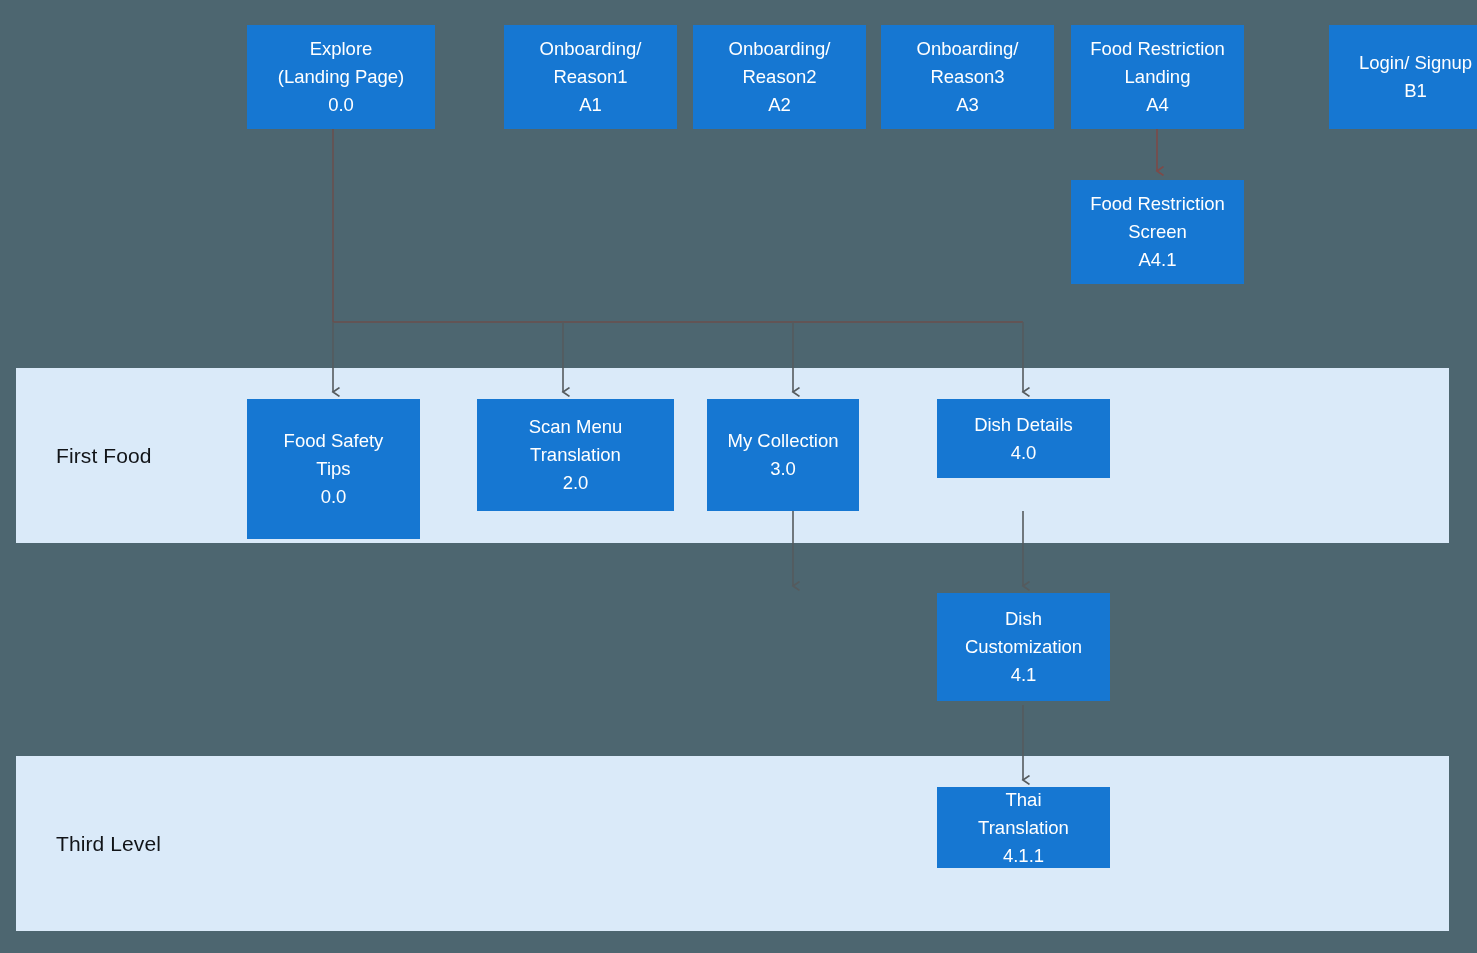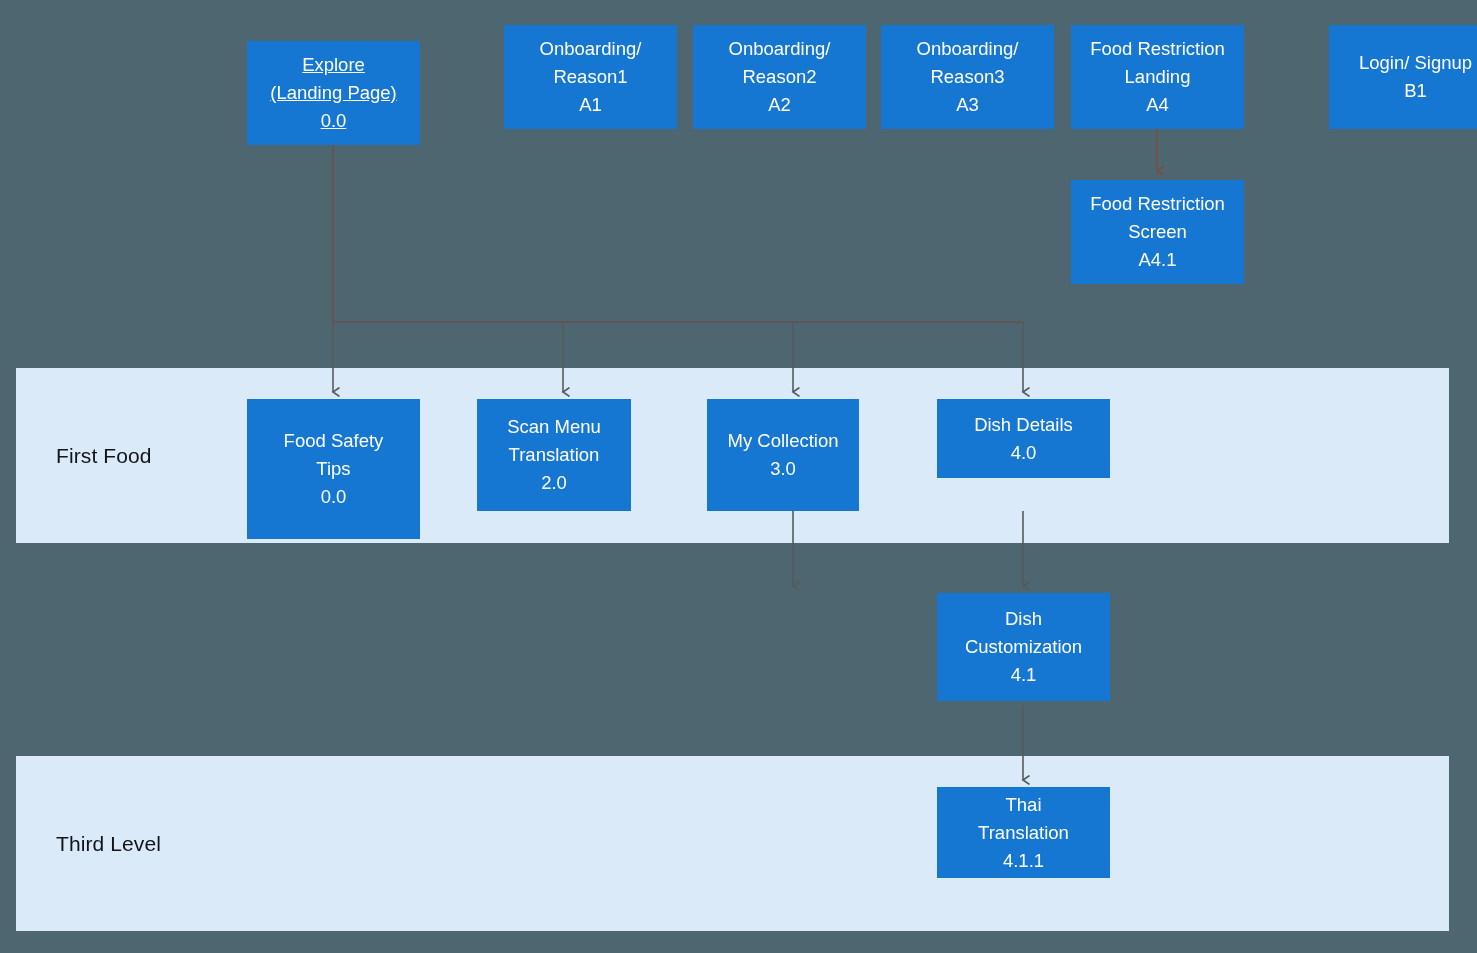--- a/index.html
+++ b/index.html
@@ -96,21 +96,21 @@
 
     <path d="M1157,129 L1157,171" stroke="#7d4a48" stroke-width="1.6" fill="none" marker-end="url(#ahm)"></path>
 
     <path d="M793,511 L793,586" stroke="#555b5e" stroke-width="1.6" fill="none" marker-end="url(#ah)"></path>
 
     <path d="M1023,511 L1023,586" stroke="#555b5e" stroke-width="1.6" fill="none" marker-end="url(#ah)"></path>
 
     <path d="M1023,705 L1023,780" stroke="#555b5e" stroke-width="1.6" fill="none" marker-end="url(#ah)"></path>
   </svg>
 
-  <div class="node" style="left:247px; top:41px; width:173px; height:104px;text-decoration:underline;">
+  <div class="node" style="left:247px; top:25px; width:188px; height:104px;">
     <span class="line">Explore</span>
     <span class="line">(Landing Page)</span>
     <span class="line">0.0</span>
   </div>
 
   <div class="node" style="left:504px; top:25px; width:173px; height:104px;">
     <span class="line">Onboarding/</span>
     <span class="line">Reason1</span>
     <span class="line">A1</span>
   </div>
@@ -143,21 +143,21 @@
     <span class="line">Screen</span>
     <span class="line">A4.1</span>
   </div>
 
   <div class="node" style="left:247px; top:399px; width:173px; height:140px;">
     <span class="line">Food Safety</span>
     <span class="line">Tips</span>
     <span class="line">0.0</span>
   </div>
 
-  <div class="node" style="left:477px; top:399px; width:154px; height:112px;">
+  <div class="node" style="left:477px; top:399px; width:197px; height:112px;">
     <span class="line">Scan Menu</span>
     <span class="line">Translation</span>
     <span class="line">2.0</span>
   </div>
 
   <div class="node" style="left:707px; top:399px; width:152px; height:112px;">
     <span class="line">My Collection</span>
     <span class="line">3.0</span>
   </div>
 
@@ -166,19 +166,19 @@
     <span class="line">4.0</span>
   </div>
 
 
   <div class="node" style="left:937px; top:593px; width:173px; height:108px;">
     <span class="line">Dish</span>
     <span class="line">Customization</span>
     <span class="line">4.1</span>
   </div>
 
-  <div class="node" style="left:937px; top:787px; width:173px; height:91px;">
+  <div class="node" style="left:937px; top:787px; width:173px; height:81px;">
     <span class="line">Thai</span>
     <span class="line">Translation</span>
     <span class="line">4.1.1</span>
   </div>
 
 </div>
 
 </body></html>

